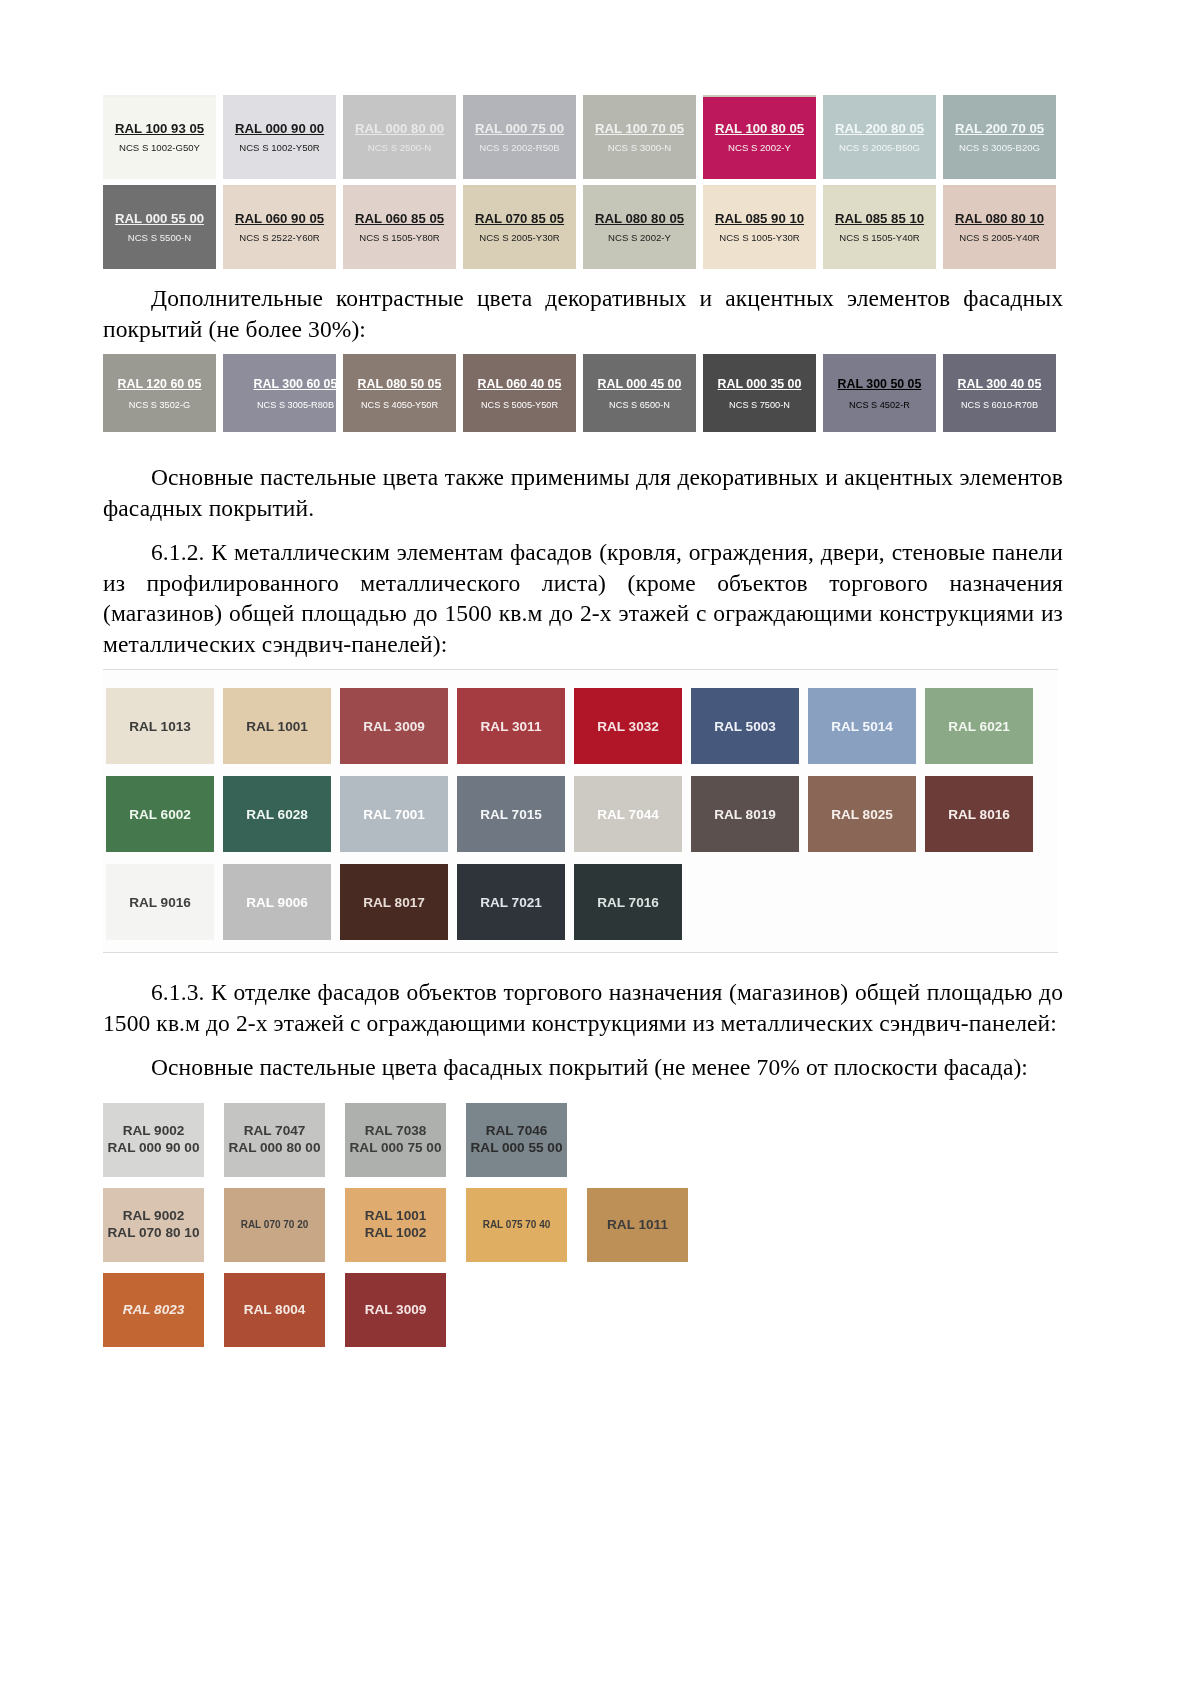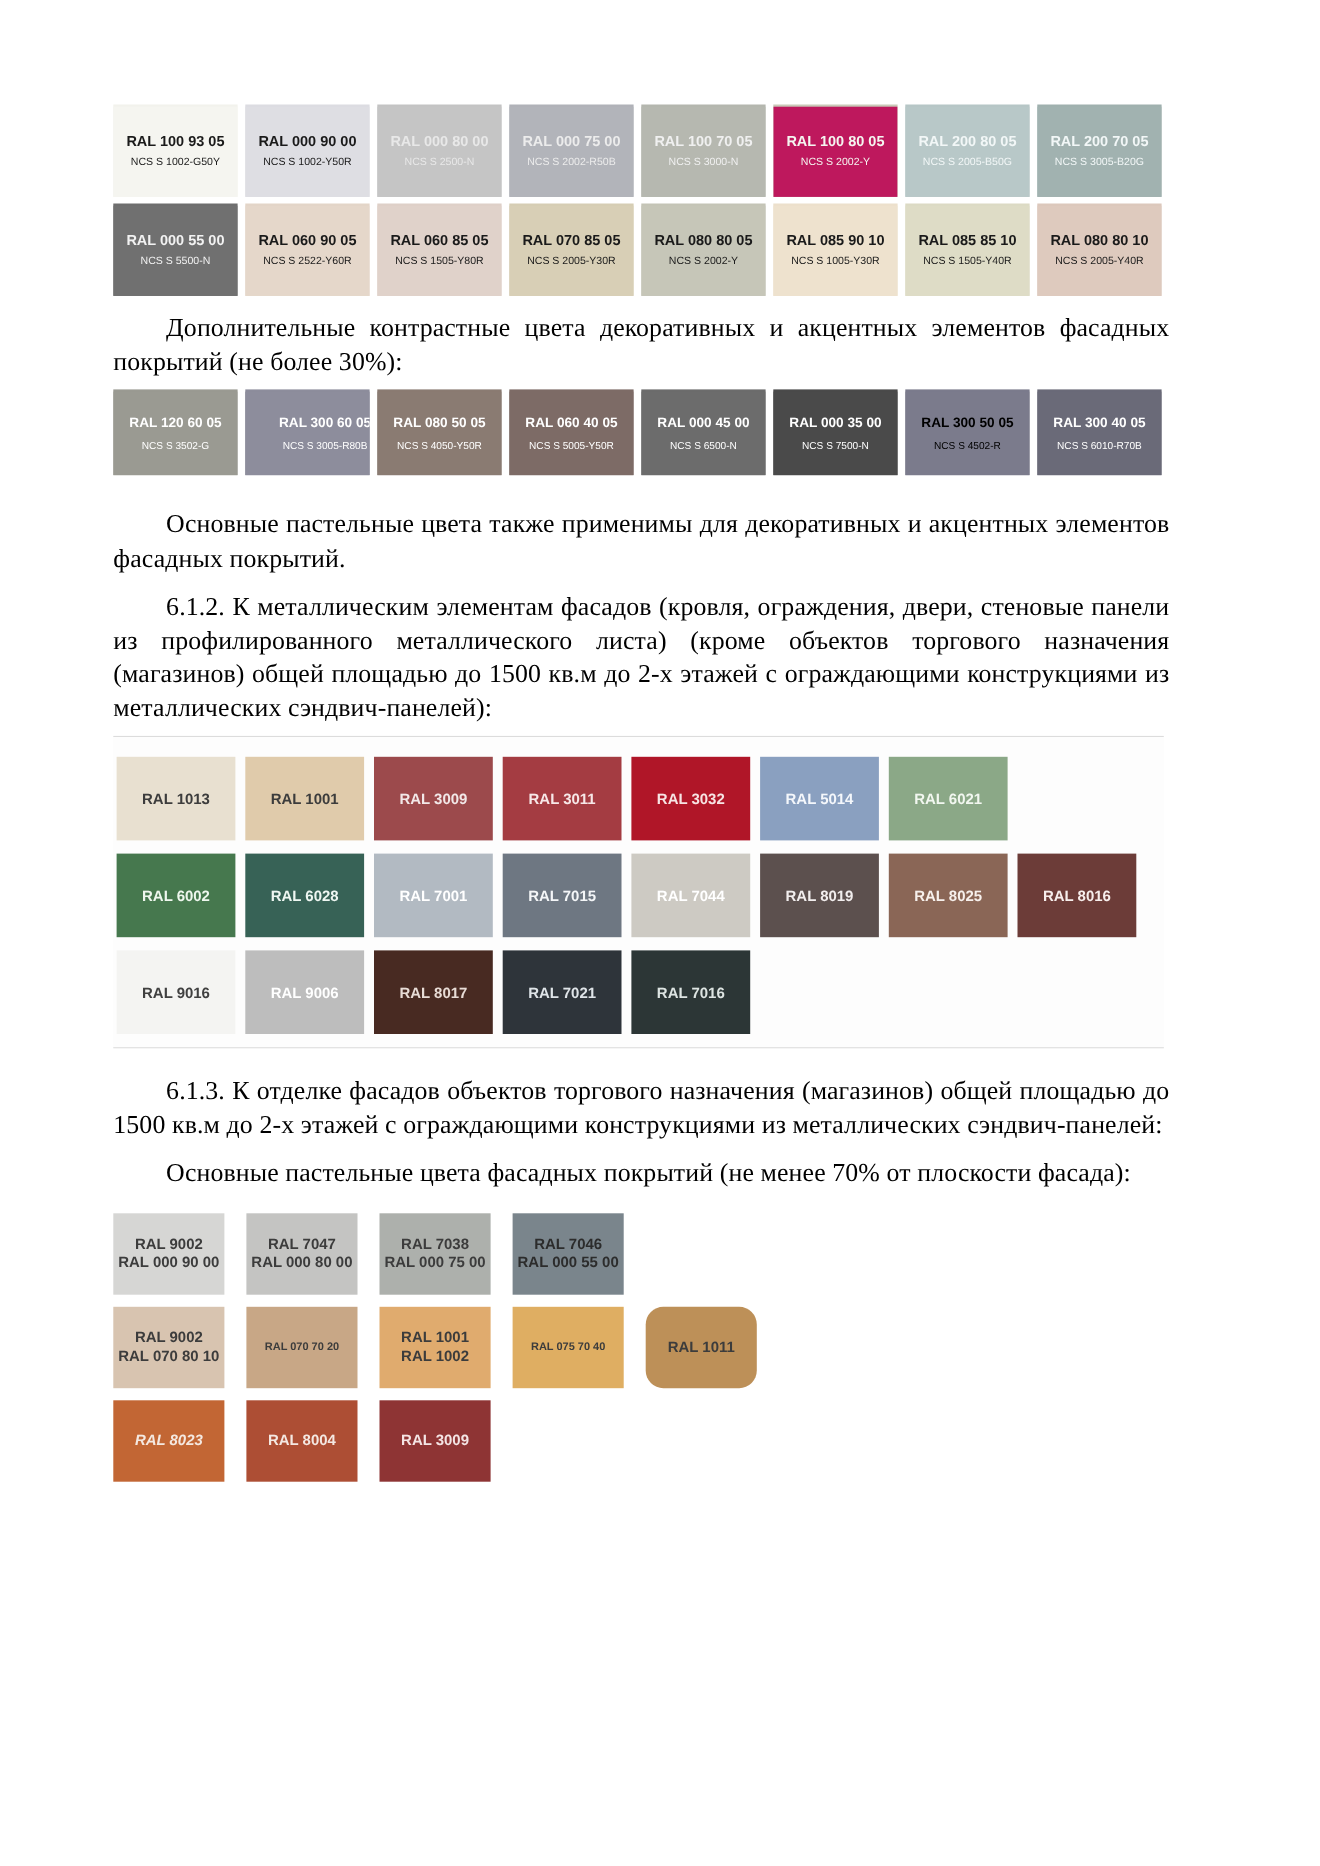--- a/index.html
+++ b/index.html
@@ -72,21 +72,21 @@
     padding-top: 2px;
   }
   .palA .swatch .inner {
     width: 100%;
     height: 100%;
     display: flex;
     flex-direction: column;
     justify-content: center;
     align-items: center;
   }
-  .palA .ral { font-size: 13.2px; line-height: 1.1; }
+  .palA .ral { font-size: 13.2px; line-height: 1.1; text-decoration: underline; }
   .palA .ncs { font-size: 9.6px; margin-top: 7px; line-height: 1.1; }
 
   
   .palB .swatch {
     width: 113px;
     height: 78px;
     margin-right: 7px;
   }
   .palB .ral { font-size: 12.4px; line-height: 1.1; }
   .palB .ncs { font-size: 9.2px; margin-top: 9px; line-height: 1.1; }
@@ -309,20 +309,23 @@
             </div>
             <div class="swatch" style="background: rgb(156, 74, 76); color: rgb(242, 232, 232);">
               <div class="ral">RAL 3009</div>
             </div>
             <div class="swatch" style="background: rgb(164, 60, 66); color: rgb(247, 232, 232);">
               <div class="ral">RAL 3011</div>
             </div>
             <div class="swatch" style="background: rgb(176, 22, 40); color: rgb(247, 228, 228);">
               <div class="ral">RAL 3032</div>
             </div>
+            <div class="swatch" style="background: rgb(70, 88, 124); color: rgb(238, 241, 247);">
+              <div class="ral">RAL 5003</div>
+            </div>
             <div class="swatch" style="background: rgb(138, 160, 192); color: rgb(244, 247, 251);">
               <div class="ral">RAL 5014</div>
             </div>
             <div class="swatch" style="background: rgb(139, 168, 135); color: rgb(242, 247, 240);">
               <div class="ral">RAL 6021</div>
             </div>
           </div>
           <div class="sw-row">
             <div class="swatch" style="background: rgb(70, 120, 78); color: rgb(238, 247, 238);">
               <div class="ral">RAL 6002</div>
@@ -408,21 +411,21 @@
           <div class="swatch" style="background: rgb(200, 167, 134); color: rgb(60, 60, 60);">
             <div class="ral small">RAL 070 70 20</div>
           </div>
           <div class="swatch" style="background: rgb(224, 171, 110); color: rgb(60, 60, 60);">
             <div class="ral">RAL 1001</div>
             <div class="ral2">RAL 1002</div>
           </div>
           <div class="swatch" style="background: rgb(223, 174, 98); color: rgb(60, 60, 60);">
             <div class="ral small">RAL 075 70 40</div>
           </div>
-          <div class="swatch" style="background: rgb(189, 144, 88); color: rgb(60, 60, 60); border-radius: 16px;">
+          <div class="swatch" style="background: rgb(189, 144, 88); color: rgb(60, 60, 60);">
             <div class="ral">RAL 1011</div>
           </div>
         </div>
         <div class="sw-row">
           <div class="swatch" style="background: rgb(194, 102, 52); color: rgb(244, 232, 224); font-style: italic;">
             <div class="ral">RAL 8023</div>
           </div>
           <div class="swatch" style="background: rgb(173, 78, 52); color: rgb(244, 232, 226);">
             <div class="ral">RAL 8004</div>
           </div>

